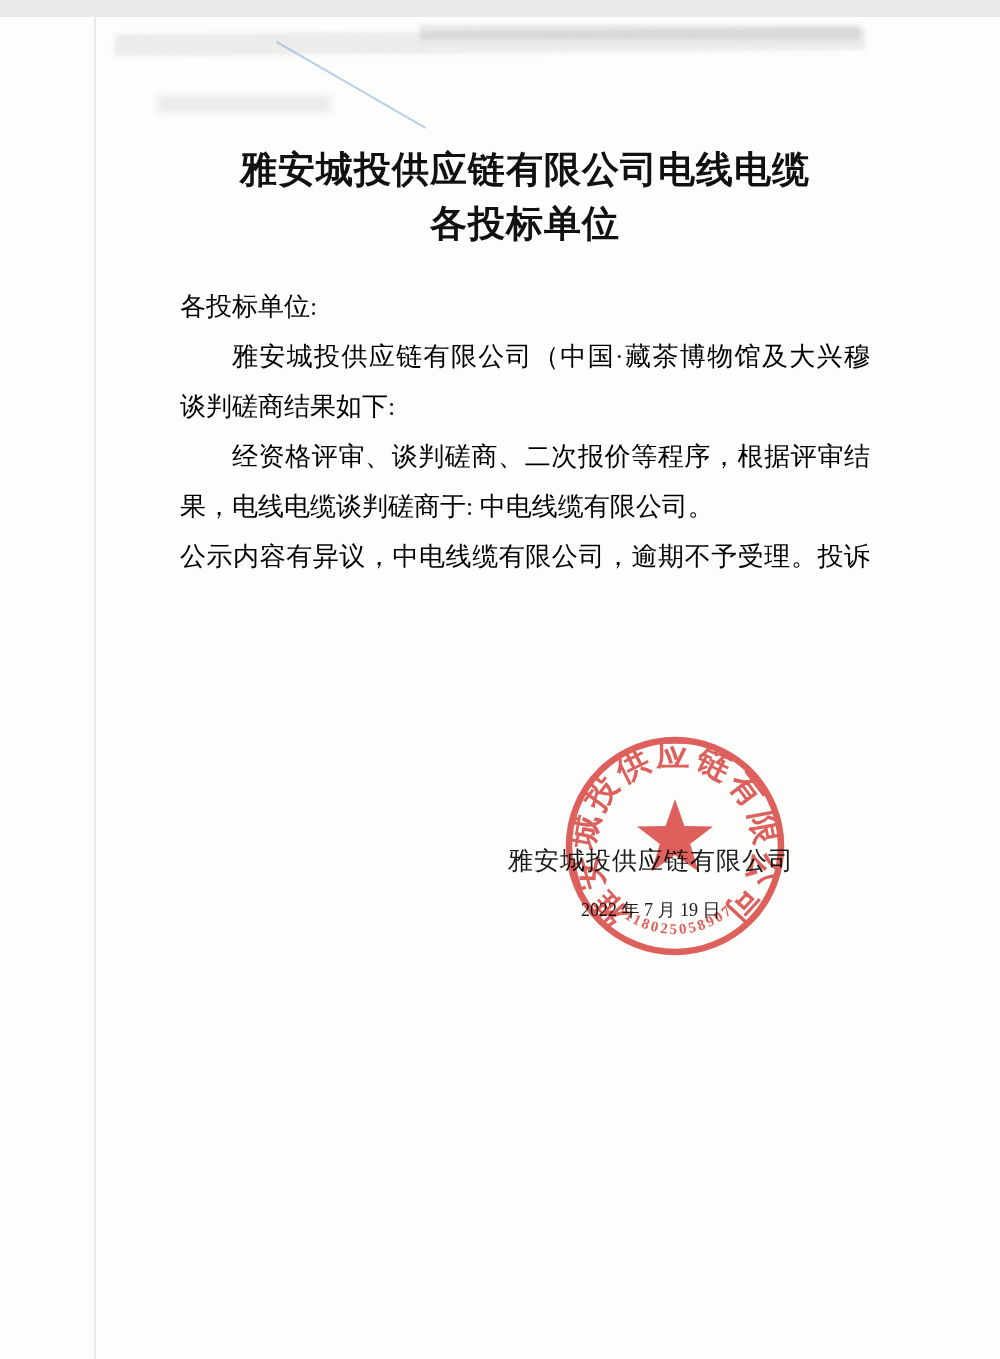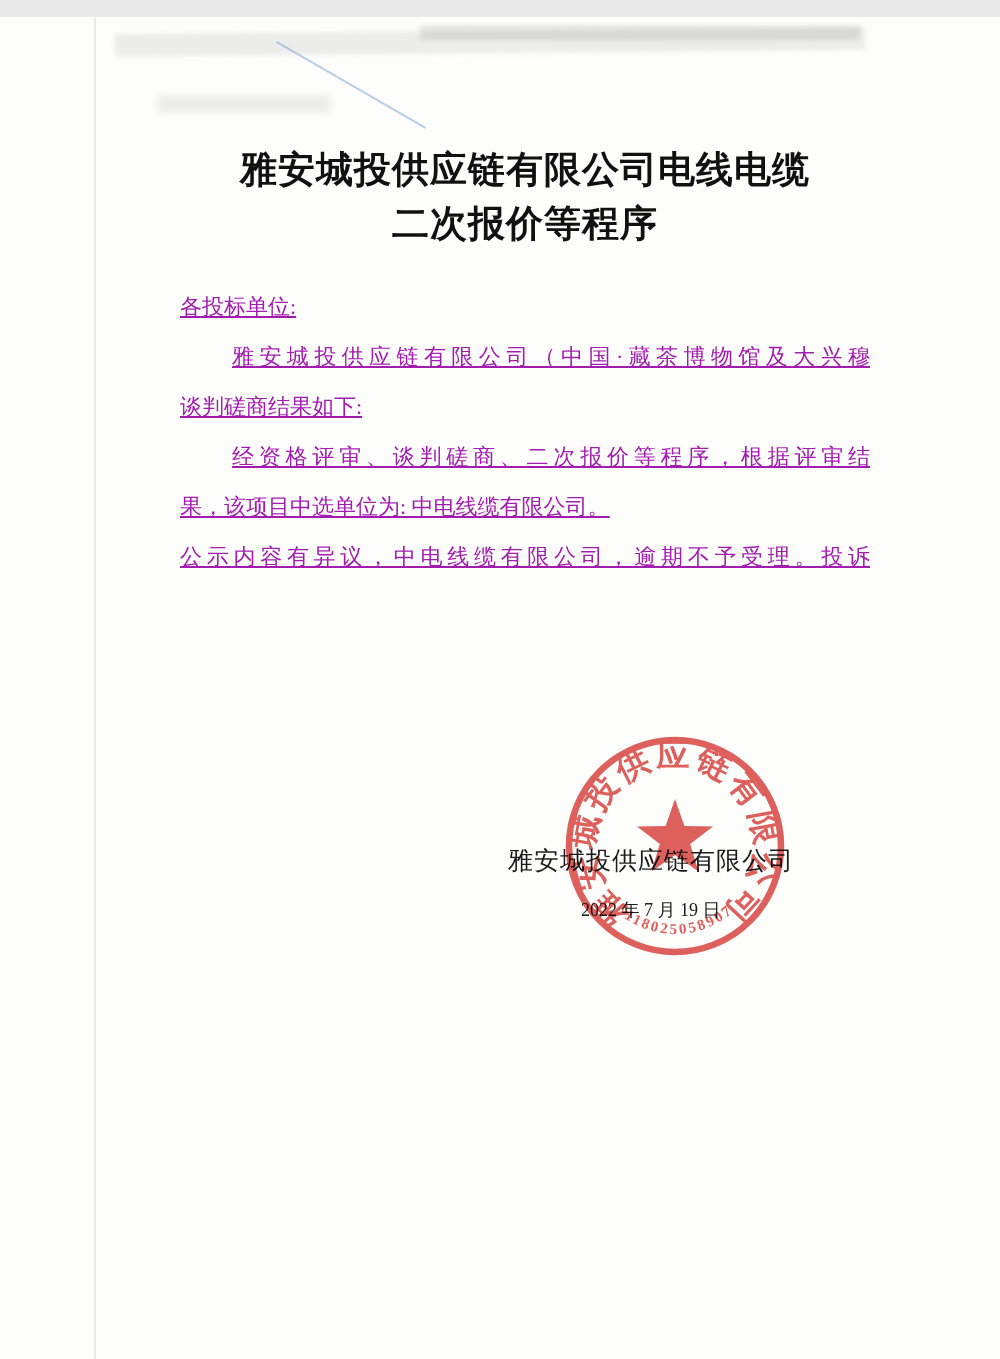--- a/index.html
+++ b/index.html
@@ -22,21 +22,21 @@
 
   
   .title{
     position:absolute;left:180px;top:126px;width:690px;
     text-align:center;font-weight:700;font-size:37px;line-height:54px;
     color:#111;letter-spacing:1px;
   }
   
   .body-text{
     position:absolute;left:180px;top:265px;width:690px;
-    font-size:22px;line-height:50px;color:#a21caf;text-decoration:underline;
+    font-size:26px;line-height:50px;color:#000000;
   }
   .line{width:690px;}
   .indent{padding-left:52px;box-sizing:border-box;}
   .justify{text-align:justify;text-align-last:justify;text-justify:inter-character;}
 
   
   .sig-company{
     position:absolute;left:508px;top:828px;width:300px;
     font-size:25px;letter-spacing:1px;line-height:32px;color:#1a1a1a;
     white-space:nowrap;
@@ -61,29 +61,29 @@
 <div class="page">
 
   <div class="smudge smudge-top-1"></div>
   <div class="smudge smudge-top-2"></div>
   <div class="smudge smudge-left"></div>
   <div class="blue-line"></div>
   <div class="edge-line"></div>
 
   <div class="title">
     <div>雅安城投供应链有限公司电线电缆</div>
-    <div>二次报价等程序</div>
+    <div>各投标单位</div>
   </div>
 
   <div class="body-text">
     <div class="line">各投标单位:</div>
     <div class="line indent justify">雅安城投供应链有限公司（中国·藏茶博物馆及大兴穆</div>
     <div class="line">谈判磋商结果如下:</div>
     <div class="line indent justify">经资格评审、谈判磋商、二次报价等程序，根据评审结</div>
-    <div class="line">果，该项目中选单位为: 中电线缆有限公司。</div>
+    <div class="line">果，电线电缆谈判磋商于: 中电线缆有限公司。</div>
     <div class="line justify">公示内容有异议，中电线缆有限公司，逾期不予受理。投诉</div>
   </div>
 
   <div class="sig-company">雅安城投供应链有限公司</div>
   <div class="sig-date">2022 年 7 月 19 日</div>
 
   <svg class="stamp" viewBox="0 0 240 240">
     <defs>
       <path id="arcName" d="M 80 189.3 A 80 80 0 1 1 160 189.3" fill="none"></path>
       <path id="arcSerial" d="M 43.8 164 A 88 88 0 0 0 196.2 164" fill="none"></path>

